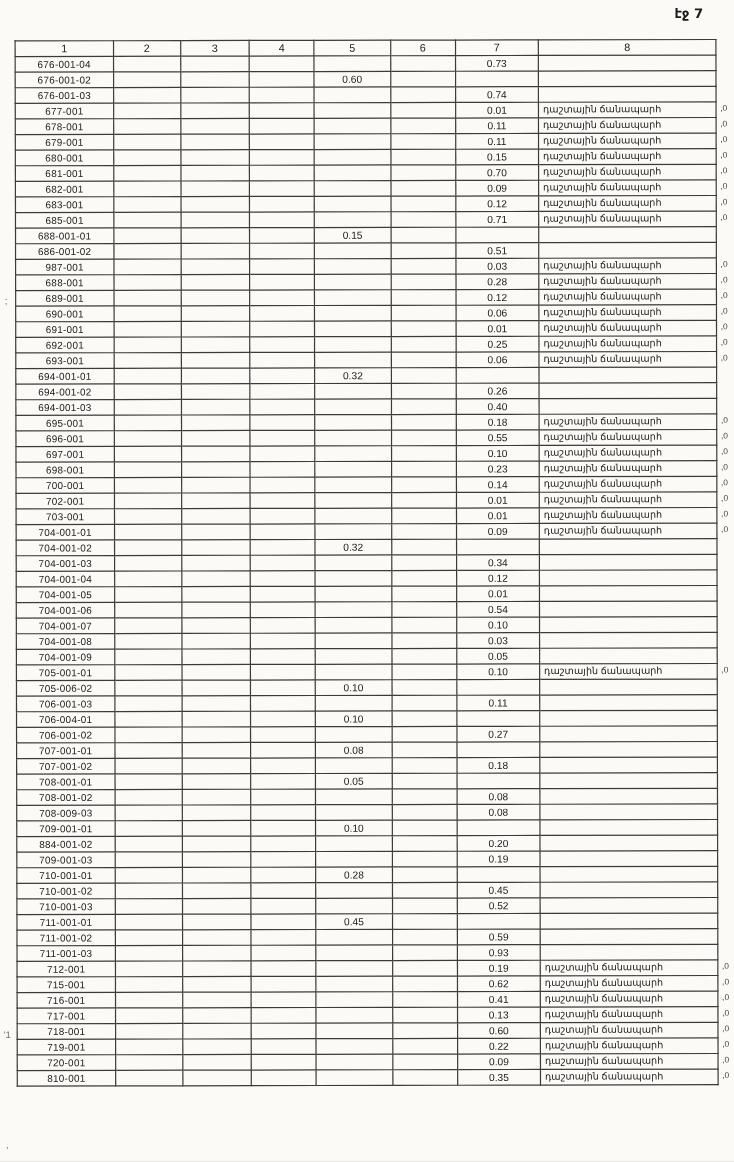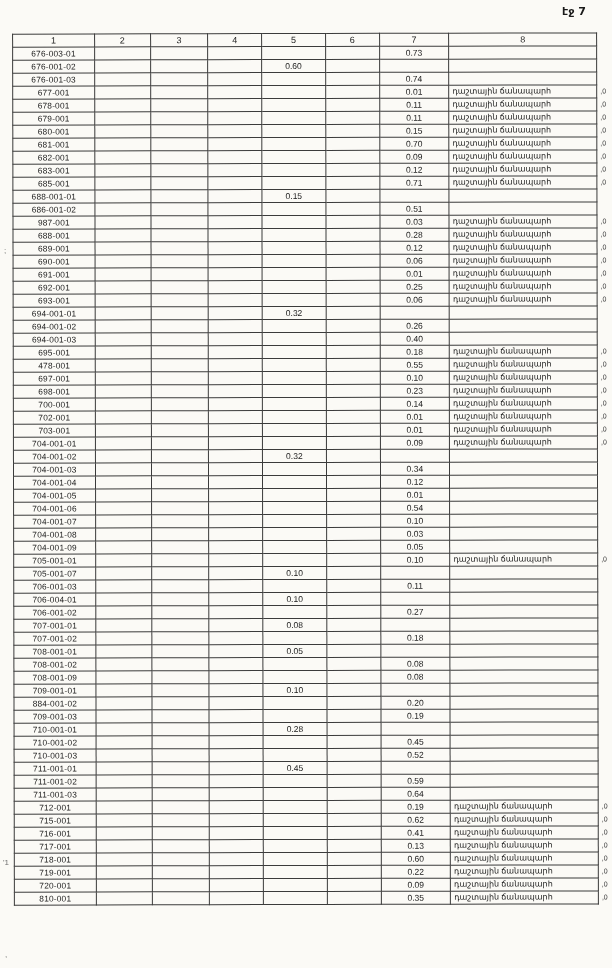--- a/index.html
+++ b/index.html
@@ -62,21 +62,21 @@
           <th>4</th>
           <th>5</th>
           <th>6</th>
           <th>7</th>
           <th>8</th>
           <th class="mark"></th>
         </tr>
     </thead>
     <tbody>
         <tr>
-          <td class="c1">676-003-01</td>
+          <td class="c1">676-001-04</td>
           <td class="c2"></td>
           <td class="c3"></td>
           <td class="c4"></td>
           <td class="c5"></td>
           <td class="c6"></td>
           <td class="c7">0.73</td>
           <td class="c8"></td>
           <td class="mark"></td>
         </tr>
         <tr>
@@ -326,21 +326,21 @@
           <td class="c2"></td>
           <td class="c3"></td>
           <td class="c4"></td>
           <td class="c5"></td>
           <td class="c6"></td>
           <td class="c7">0.18</td>
           <td class="c8">դաշտային ճանապարհ</td>
           <td class="mark">,0</td>
         </tr>
         <tr>
-          <td class="c1">478-001</td>
+          <td class="c1">696-001</td>
           <td class="c2"></td>
           <td class="c3"></td>
           <td class="c4"></td>
           <td class="c5"></td>
           <td class="c6"></td>
           <td class="c7">0.55</td>
           <td class="c8">դաշտային ճանապարհ</td>
           <td class="mark">,0</td>
         </tr>
         <tr>
@@ -502,21 +502,21 @@
           <td class="c2"></td>
           <td class="c3"></td>
           <td class="c4"></td>
           <td class="c5"></td>
           <td class="c6"></td>
           <td class="c7">0.10</td>
           <td class="c8">դաշտային ճանապարհ</td>
           <td class="mark">,0</td>
         </tr>
         <tr>
-          <td class="c1">705-001-07</td>
+          <td class="c1">705-006-02</td>
           <td class="c2"></td>
           <td class="c3"></td>
           <td class="c4"></td>
           <td class="c5">0.10</td>
           <td class="c6"></td>
           <td class="c7"></td>
           <td class="c8"></td>
           <td class="mark"></td>
         </tr>
         <tr>
@@ -590,21 +590,21 @@
           <td class="c2"></td>
           <td class="c3"></td>
           <td class="c4"></td>
           <td class="c5"></td>
           <td class="c6"></td>
           <td class="c7">0.08</td>
           <td class="c8"></td>
           <td class="mark"></td>
         </tr>
         <tr>
-          <td class="c1">708-001-09</td>
+          <td class="c1">708-009-03</td>
           <td class="c2"></td>
           <td class="c3"></td>
           <td class="c4"></td>
           <td class="c5"></td>
           <td class="c6"></td>
           <td class="c7">0.08</td>
           <td class="c8"></td>
           <td class="mark"></td>
         </tr>
         <tr>
@@ -695,21 +695,21 @@
           <td class="c8"></td>
           <td class="mark"></td>
         </tr>
         <tr>
           <td class="c1">711-001-03</td>
           <td class="c2"></td>
           <td class="c3"></td>
           <td class="c4"></td>
           <td class="c5"></td>
           <td class="c6"></td>
-          <td class="c7">0.64</td>
+          <td class="c7">0.93</td>
           <td class="c8"></td>
           <td class="mark"></td>
         </tr>
         <tr>
           <td class="c1">712-001</td>
           <td class="c2"></td>
           <td class="c3"></td>
           <td class="c4"></td>
           <td class="c5"></td>
           <td class="c6"></td>

